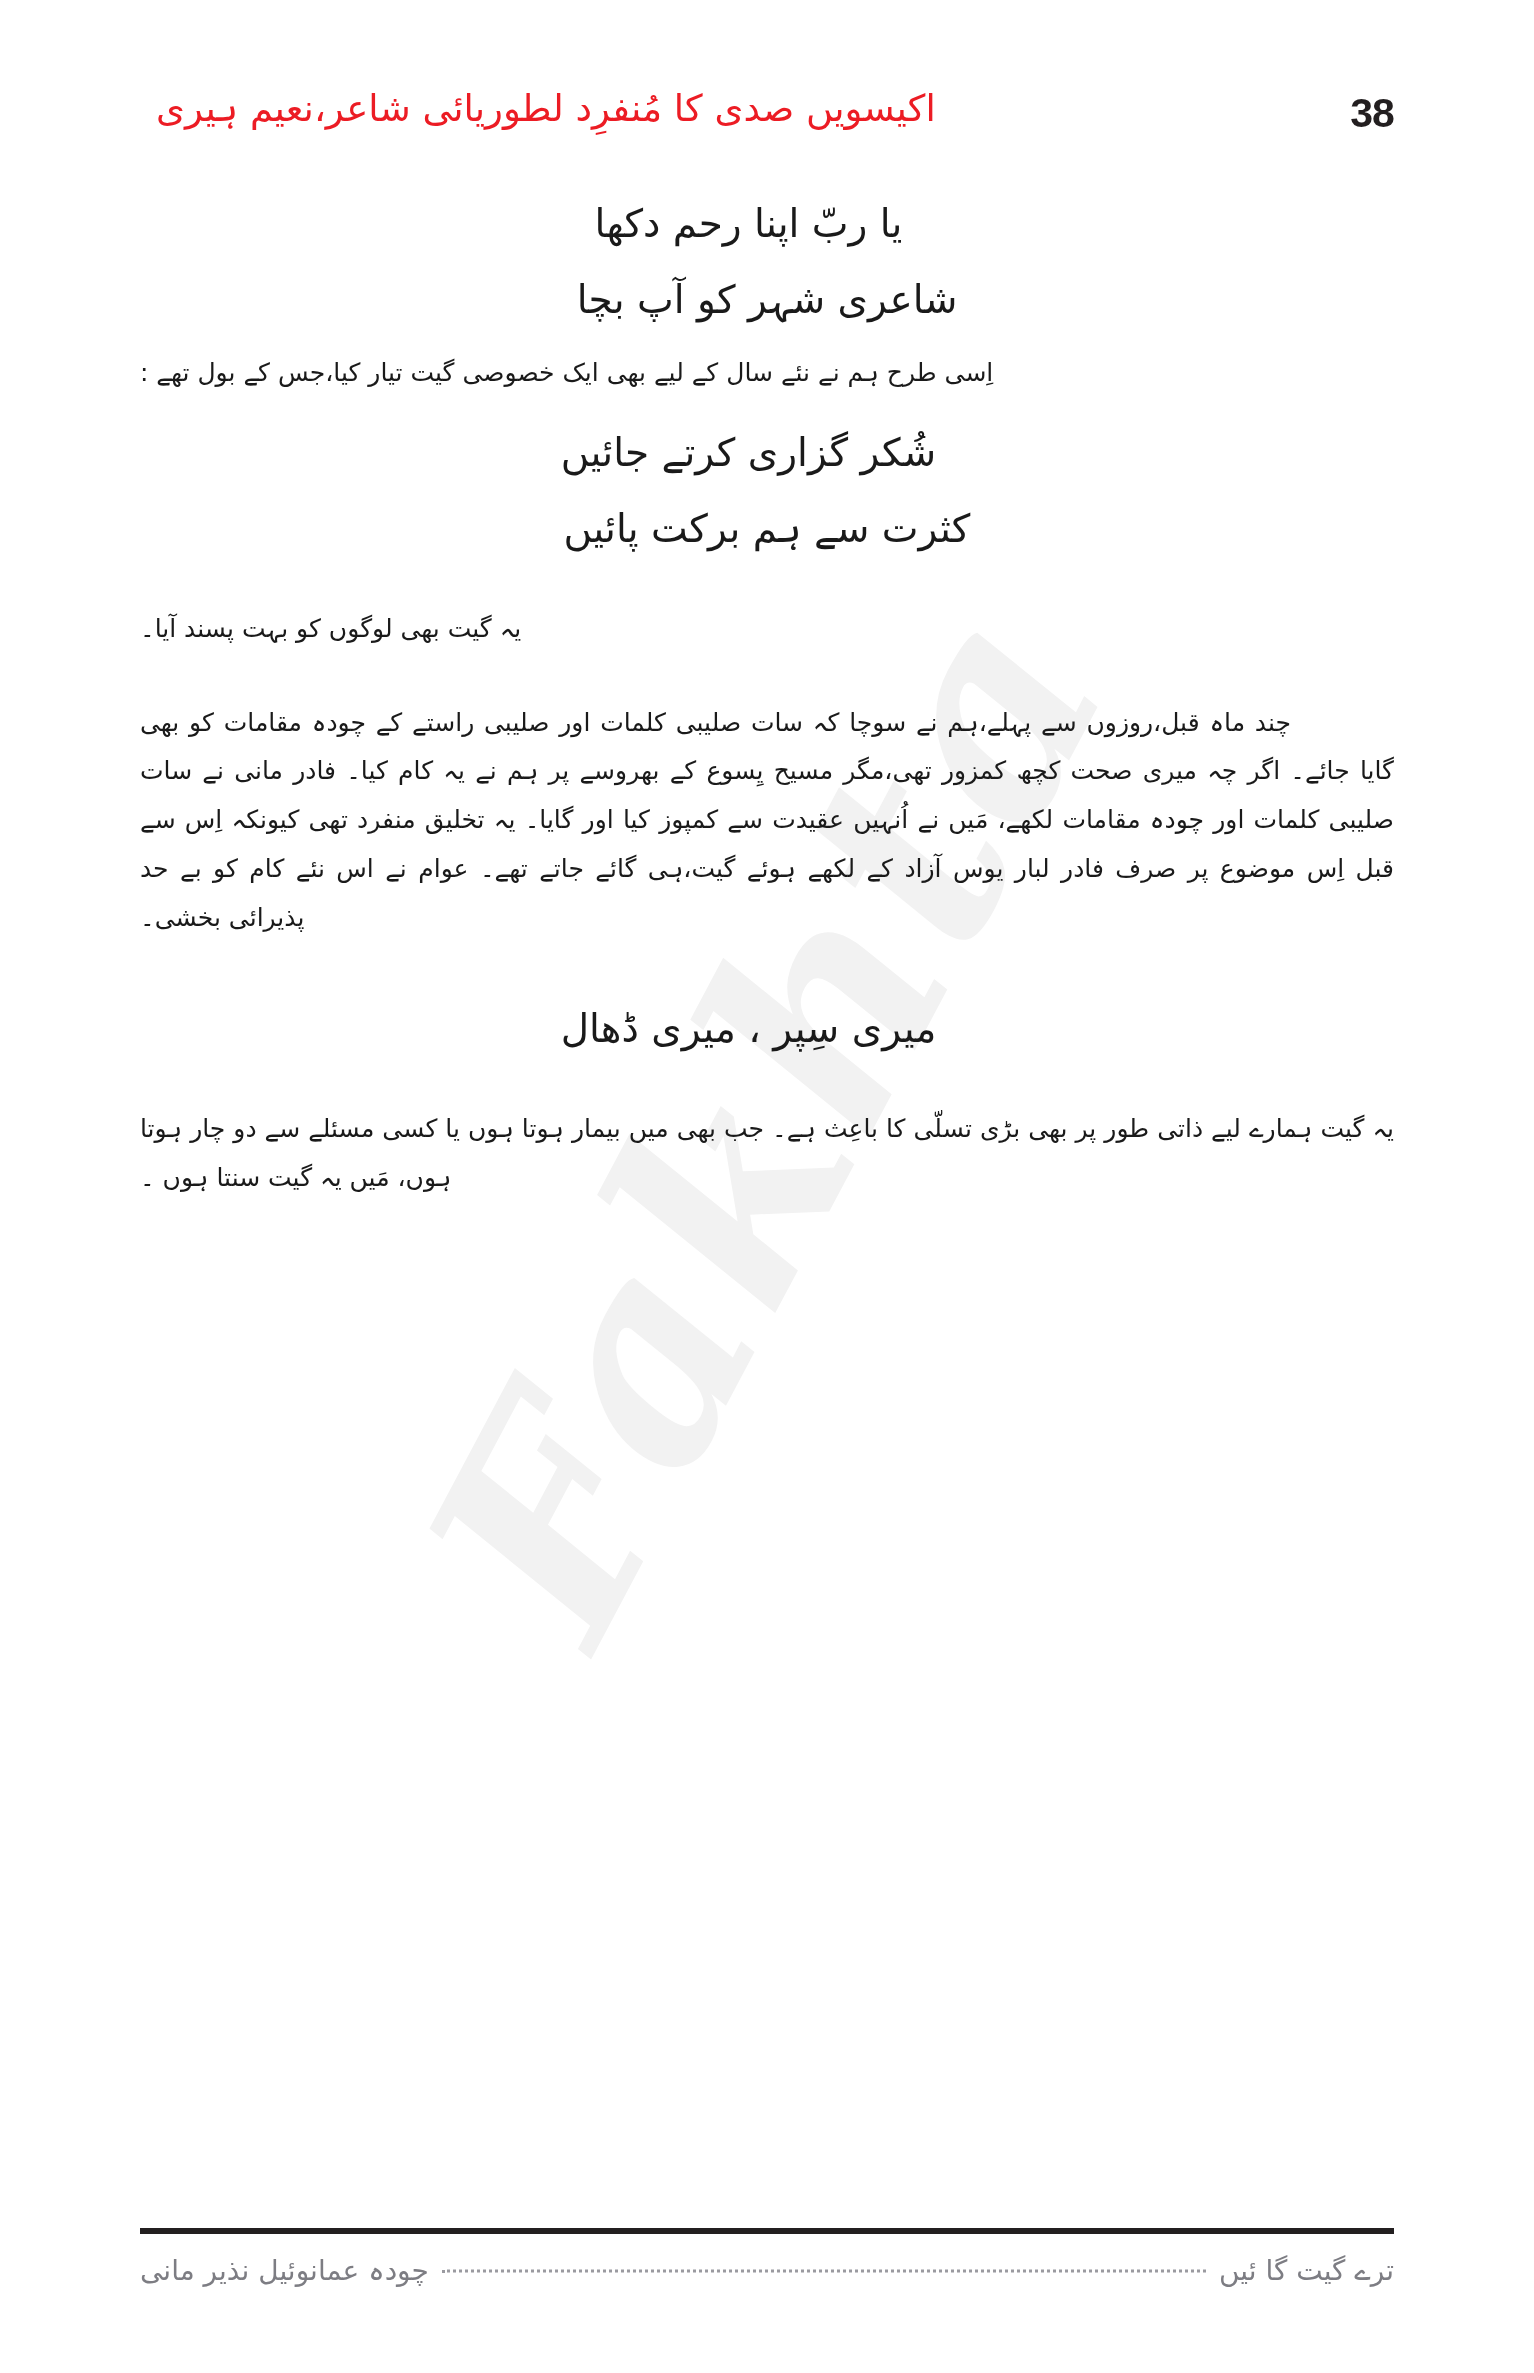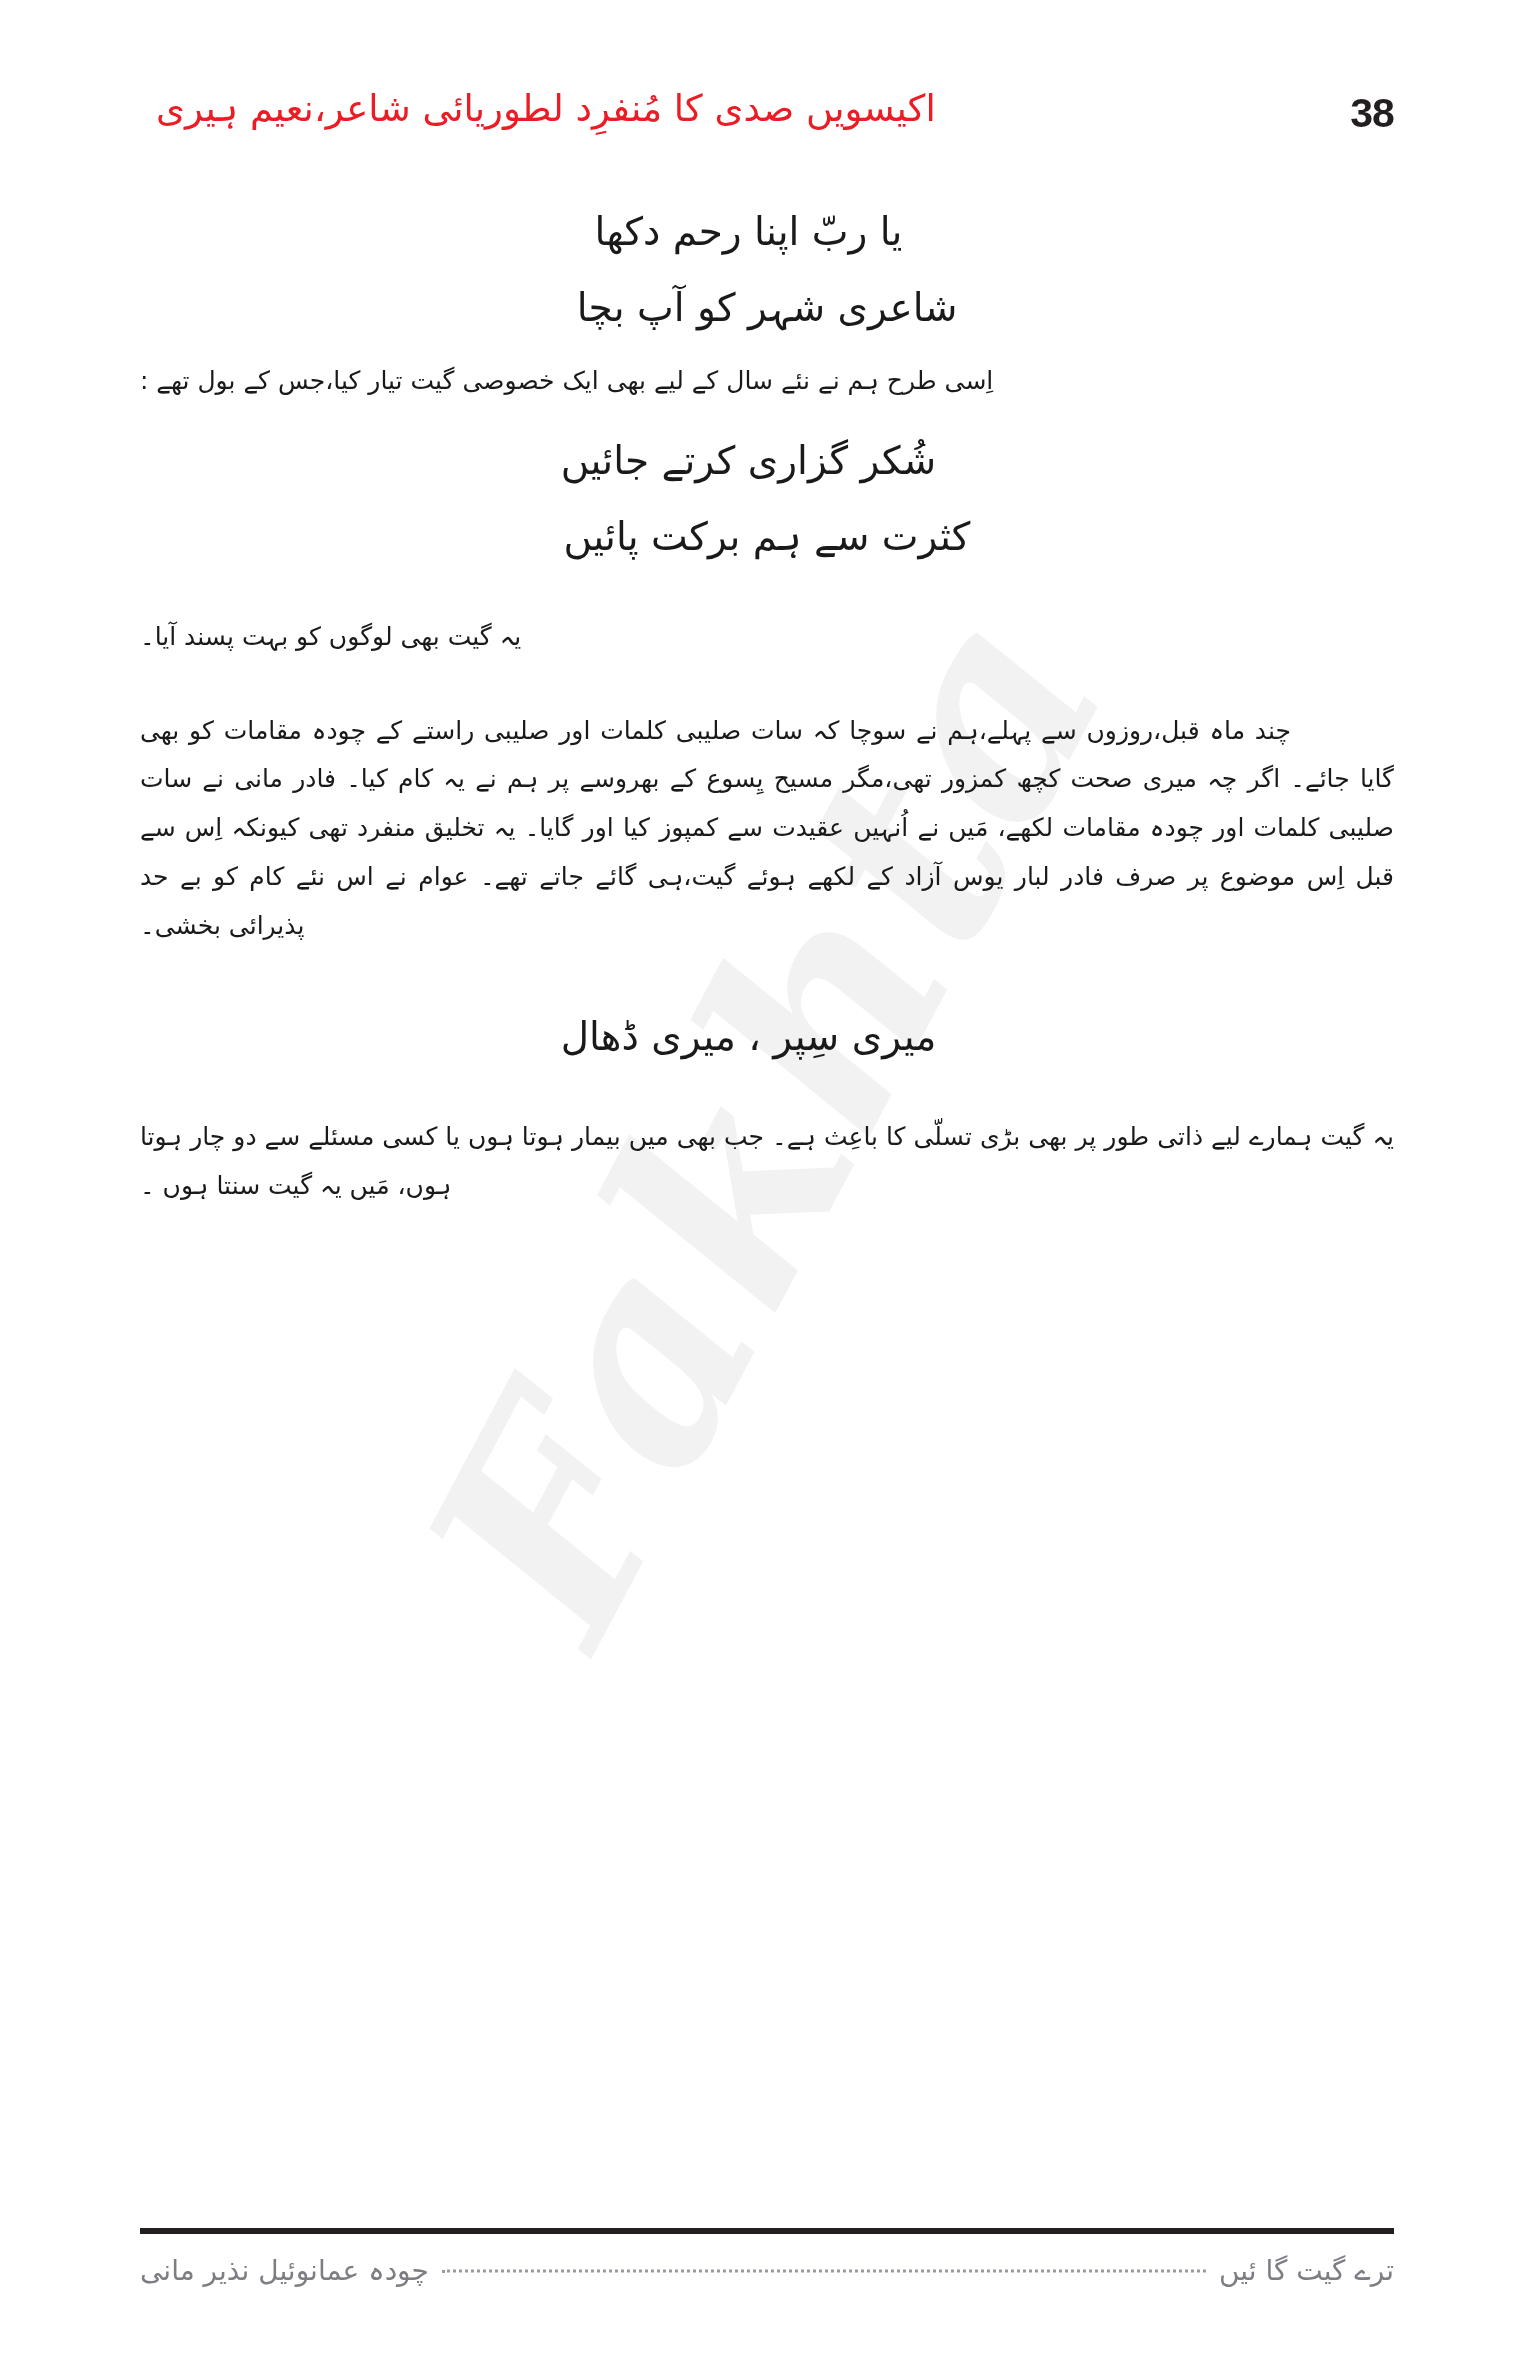--- a/index.html
+++ b/index.html
@@ -76,21 +76,21 @@
     font-weight: 500;
     color: #ec1c24;
     line-height: 1.35;
     white-space: nowrap;
     margin-left: 16px;
   }
 
   
   .content {
     position: absolute;
-    top: 194px;
+    top: 186px;
     left: 140px;
     right: 140px;
     z-index: 2;
     direction: rtl;
   }
 
   .verse-block {
     margin: 0 0 9.3px 0;
   }
   .verse-line {

